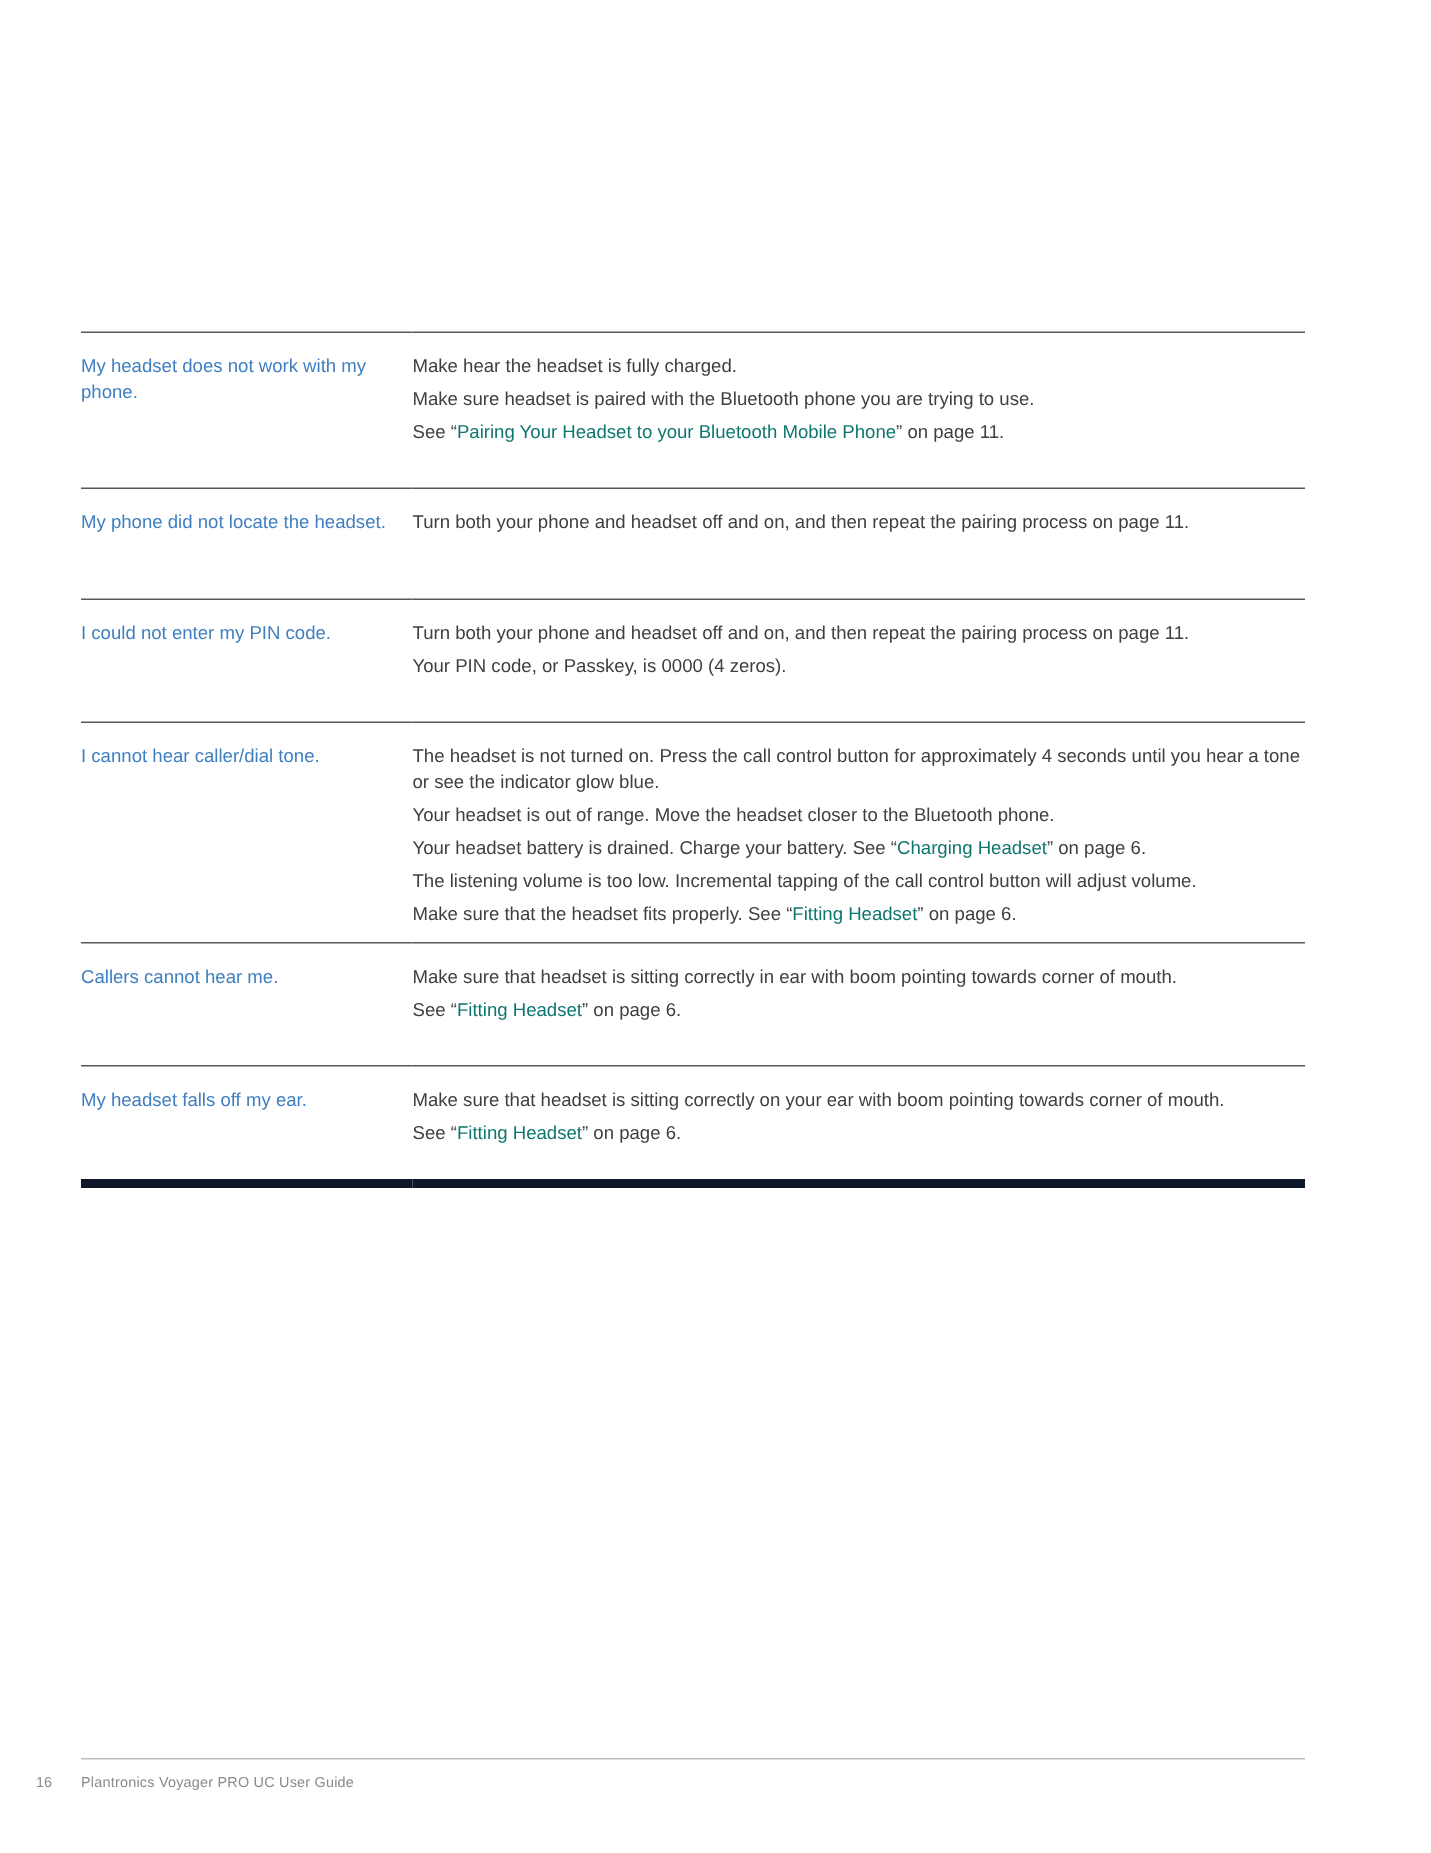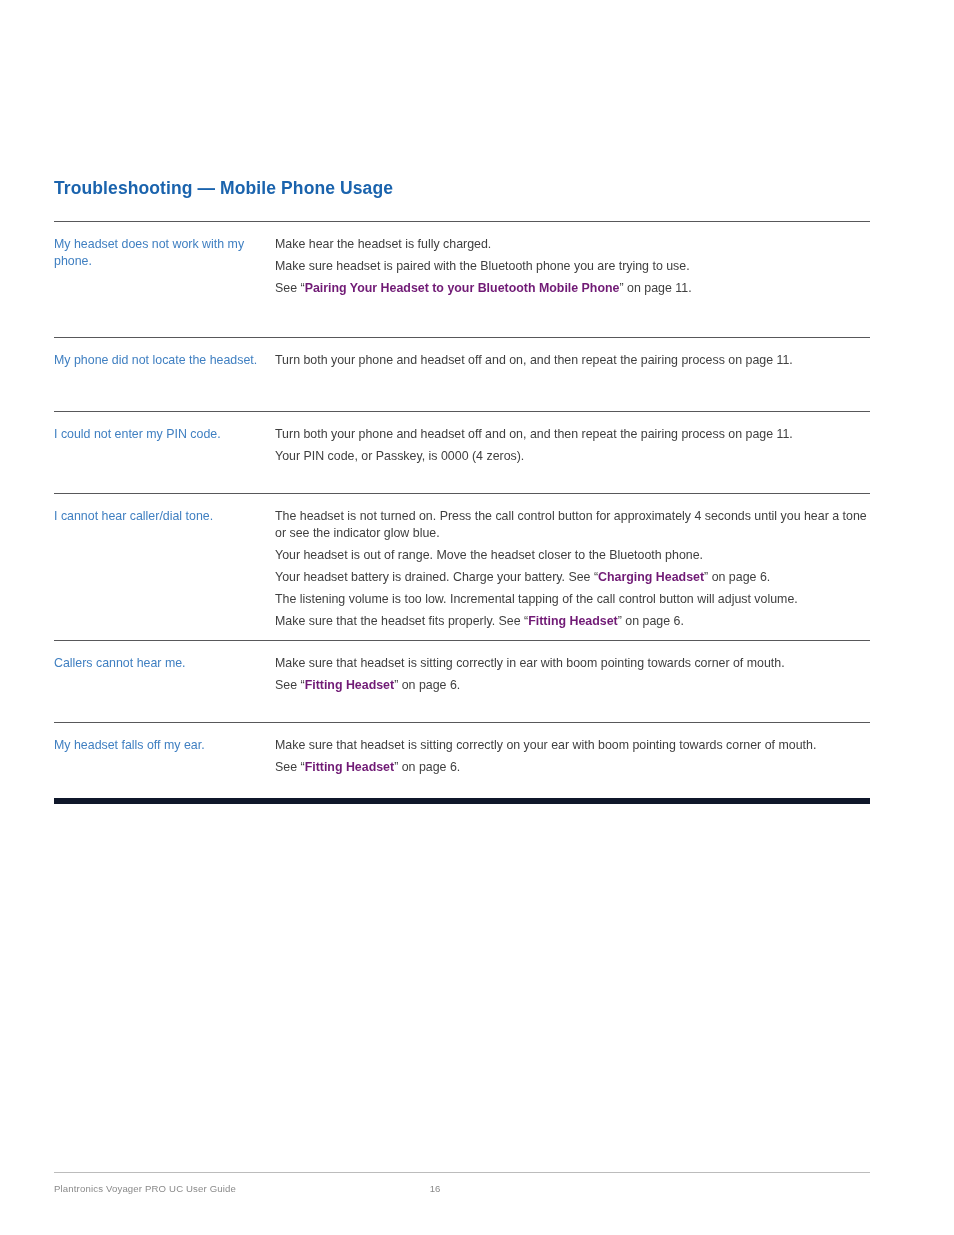--- a/index.html
+++ b/index.html
@@ -74,26 +74,26 @@
   }
   .a-line {
     color: #3f3f3f;
     font-size: 12.4px;
     line-height: 17px;
     margin-bottom: 5px;
   }
   .a-line:last-child { margin-bottom: 0; }
 
   .xref {
-    color: #701a75;
-    font-weight: bold;
-  }
-
-  
-  .r1 td { padding-bottom: 40px; }
+    color: #0f766e;
+    font-weight: normal;
+  }
+
+  
+  .r1 td { padding-bottom: 28px; }
   .r2 td { padding-bottom: 42px; }
   .r3 td { padding-bottom: 28px; }
   .r4 td { padding-bottom: 10px; }
   .r5 td { padding-bottom: 46px; }
   .r6 td { padding-bottom: 28px; }
   .r7 td { padding-bottom: 22px; }
 
   
   .footer-rule {
     position: absolute;
@@ -110,32 +110,32 @@
     font-size: 9.6px;
     color: #8a8a8a;
     letter-spacing: 0.15px;
     white-space: nowrap;
   }
   .footer-right {
     position: absolute;
     left: 0;
     top: 1183px;
     width: 870px;
-    text-align: center;
+    text-align: left;
     font-size: 9.6px;
     color: #8a8a8a;
     white-space: nowrap;
+    padding-left: 24px;
   }
 </style>
 </head>
 <body>
 
 <div class="page">
 
-  <div class="page-title">Troubleshooting — Mobile Phone Usage</div>
 
   <table class="tbl">
     <tbody>
       <tr class="r1">
         <td class="col-q">
           <div class="q-text">My headset does not work with my phone.</div>
         </td>
         <td class="col-a">
           <div class="a-line"><span>Make hear the headset is fully charged.</span><span class="xref"></span><span></span></div>
           <div class="a-line"><span>Make sure headset is paired with the Bluetooth phone you are trying to use.</span><span class="xref"></span><span></span></div>

